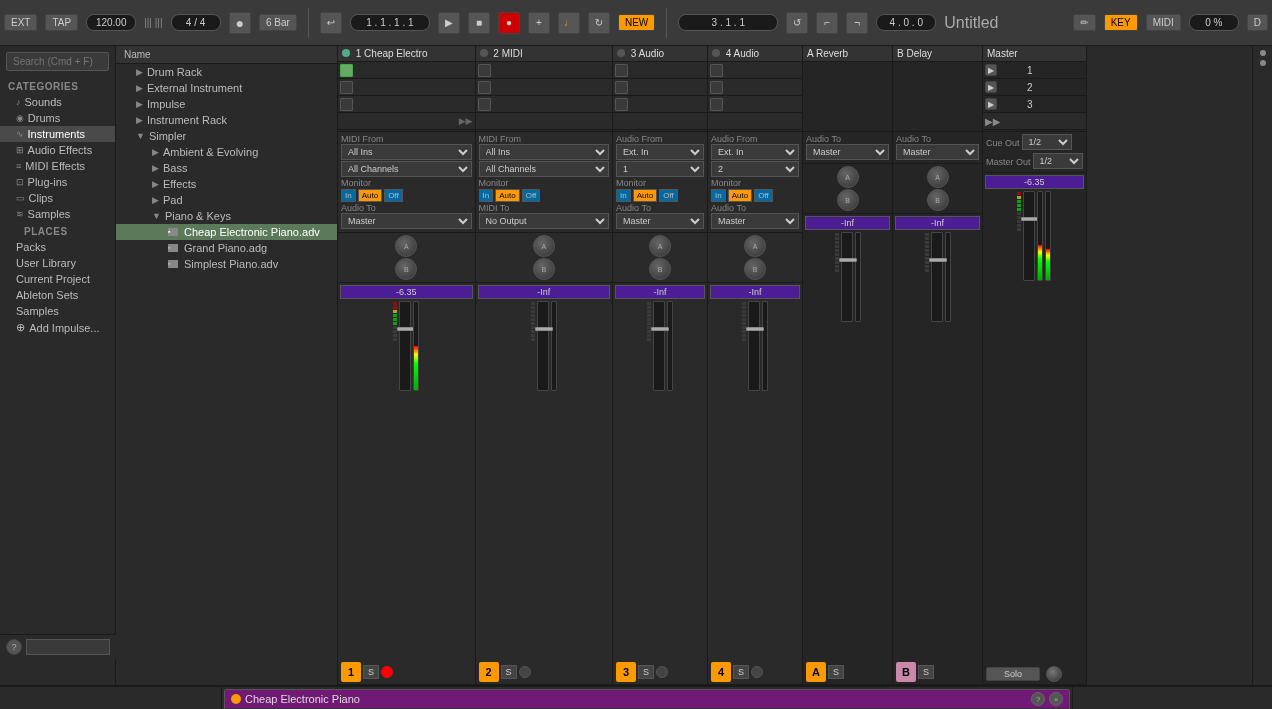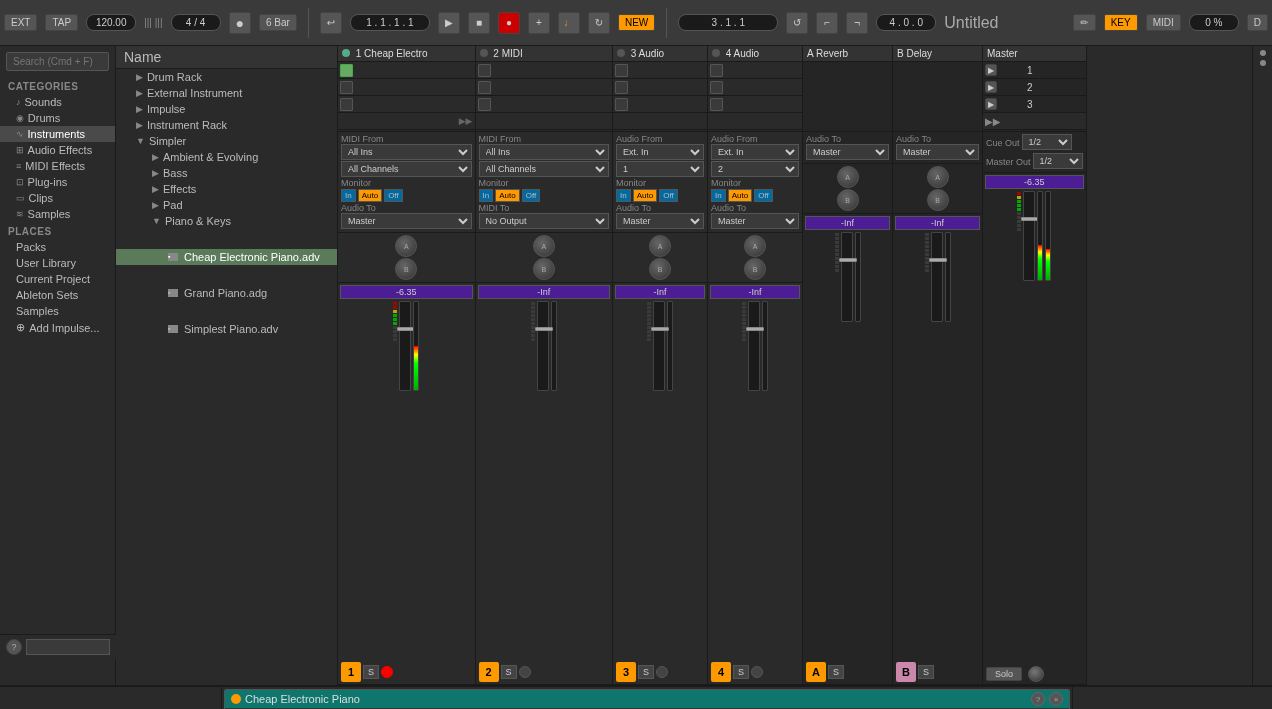--- a/index.html
+++ b/index.html
@@ -91,52 +91,52 @@
       background: #3a3a3a;
       border: 1px solid #555;
       border-radius: 2px;
       padding: 3px 6px;
       color: #ccc;
       font-size: 10px;
       width: calc(100% - 12px);
     }
     .places-header {
       color: #888; font-size: 10px; font-weight: bold;
-      padding: 4px 8px 2px; letter-spacing: 0.5px;
+      padding: 4px 8px 2px; letter-spacing: 0.5px; margin-left: 16px;
     }
 
     
     #file-browser {
       width: 222px;
       background: #2a2a2a;
       border-right: 1px solid #1a1a1a;
       overflow-y: auto;
       flex-shrink: 0;
     }
     .browser-header {
       background: #333;
       padding: 3px 8px;
       color: #bbb;
-      font-size: 14px;
+      font-size: 10px;
       border-bottom: 1px solid #1a1a1a;
     }
     .browser-item {
       padding: 2px 8px;
       cursor: pointer;
       display: flex;
       align-items: center;
       gap: 4px;
       color: #bbb;
       font-size: 11px;
     }
     .browser-item.selected { background: #5a7a5a; color: #fff; }
     .folder-icon { color: #888; font-size: 9px; }
     .indent-1 { padding-left: 20px; }
     .indent-2 { padding-left: 36px; }
-    .indent-3 { padding-left: 52px; margin-top: 20px; }
+    .indent-3 { padding-left: 52px; }
 
     
     #mixer-area {
       flex: 1;
       background: #2a2a2a;
       overflow-x: auto;
       overflow-y: hidden;
       display: flex;
       flex-direction: column;
     }
@@ -331,21 +331,21 @@
     }
 
     
     .plugin-window {
       background: #3a3a3a;
       border: 1px solid #555;
       margin: 2px;
       border-radius: 2px;
     }
     .plugin-titlebar {
-      background: #0f766e;
+      background: #701a75;
       padding: 2px 6px;
       display: flex;
       align-items: center;
       gap: 4px;
       border-bottom: 1px solid #333;
     }
     .plugin-title-dot {
       width: 10px; height: 10px;
       border-radius: 50%;
       background: #f90;
@@ -953,21 +953,21 @@
             </div>
             <div style="width:6px;height:90px;background:#1a1a1a;border:1px solid #444;border-radius:1px;position:relative;overflow:hidden">
               <div style="position:absolute;bottom:0;width:100%;height:40%;background:linear-gradient(to top,#0a0,#0f0 60%,#ff0 80%,#f00)"></div>
             </div>
             <div style="width:6px;height:90px;background:#1a1a1a;border:1px solid #444;border-radius:1px;position:relative;overflow:hidden">
               <div style="position:absolute;bottom:0;width:100%;height:35%;background:linear-gradient(to top,#0a0,#0f0 60%,#ff0 80%,#f00)"></div>
             </div>
           </div>
         </div>
         <div class="track-controls-row">
-          <button class="toolbar-btn" style="font-size:9px;padding:1px 8px">Solo</button>
+          <button class="toolbar-btn" style="font-size:9px;padding:1px 17px">Solo</button>
           <div class="knob-tiny" style="margin-left:4px"></div>
         </div>
       </div>
 
     </div>
   </div>
 
   <div id="right-panel">
     <div style="width:6px;height:6px;border-radius:50%;background:#888;cursor:pointer"></div>
     <div style="width:6px;height:6px;border-radius:50%;background:#888;cursor:pointer"></div>

